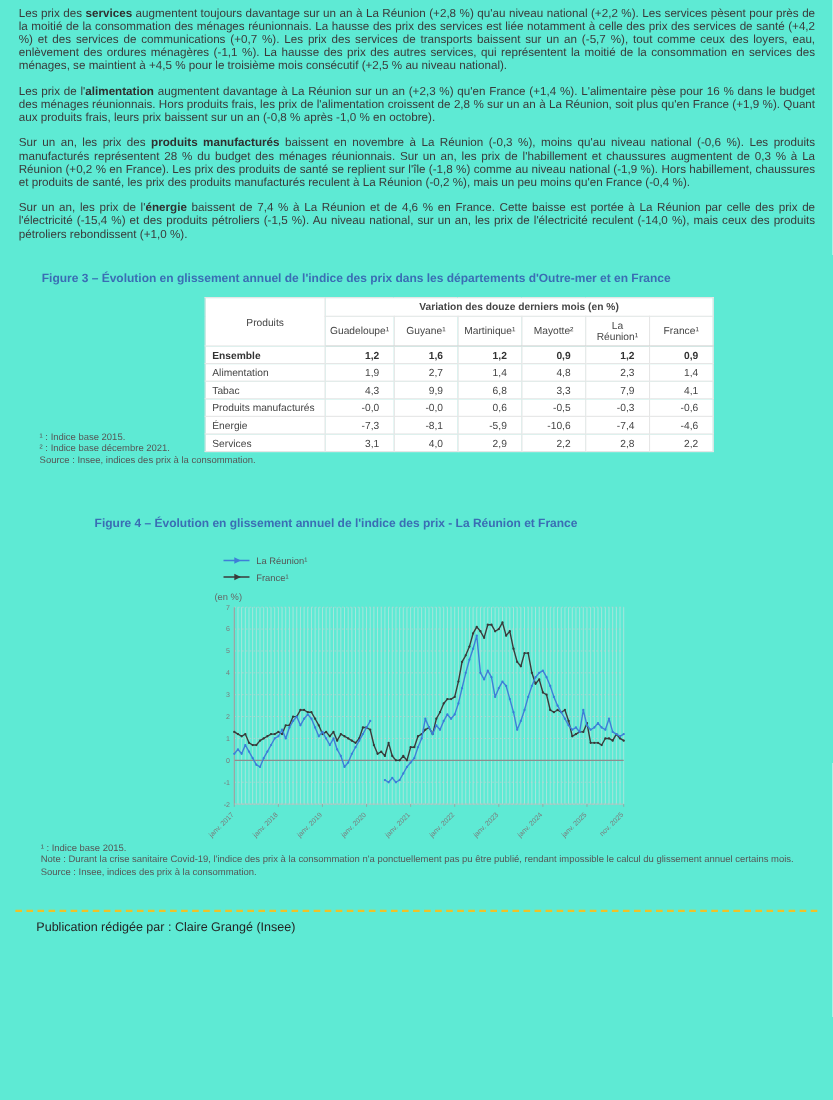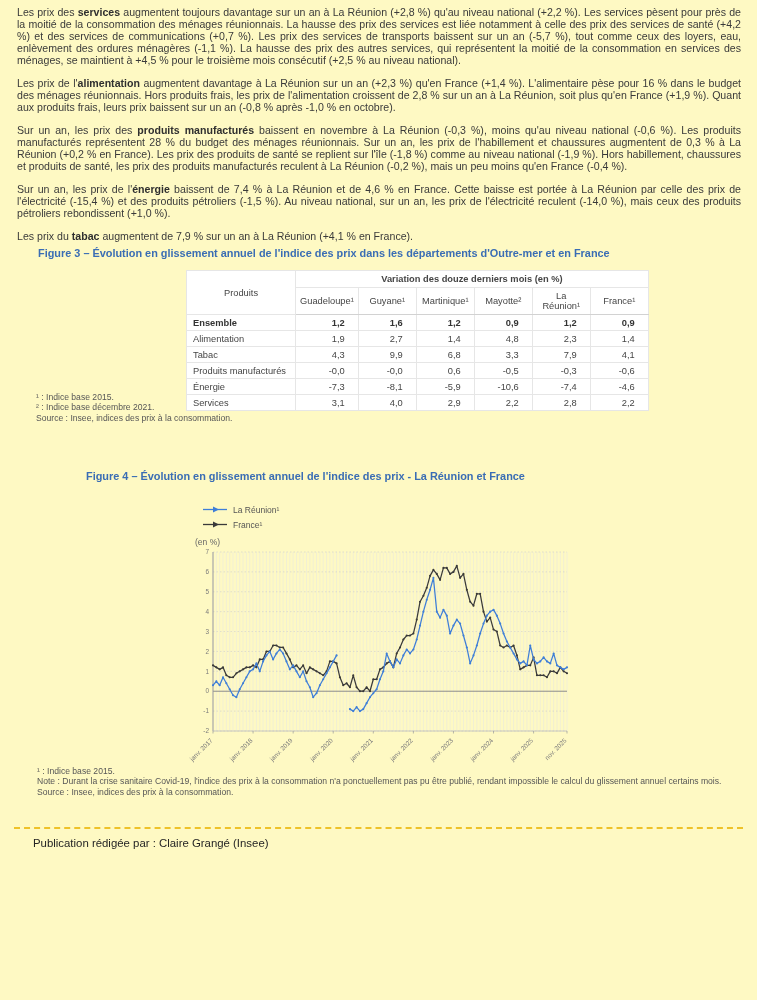--- a/index.html
+++ b/index.html
@@ -1,16 +1,16 @@
 <!DOCTYPE html>
 <html lang="fr"><head>
 <meta charset="utf-8">
 <style>
   html,body{margin:0;padding:0;background:#fff;}
-  #page{position:relative;width:757px;height:1000px;background:#fef9c3;
+  #page{position:relative;width:757px;height:1000px;background:#5eead4;
         font-family:"Liberation Sans",sans-serif;color:#3c3c3c;overflow:hidden;}
 
   
   .intro{position:absolute;left:17px;top:6px;width:724px;font-size:10.6px;
          line-height:12px;text-align:justify;color:#3a3a3a;}
   .intro p{margin:0 0 11px 0;}
   .intro b{font-weight:bold;color:#2f2f2f;}
 
   
   .fig-title{position:absolute;color:#3a6db4;font-weight:bold;font-size:10.9px;}
@@ -49,21 +49,20 @@
 </head>
 <body>
 
 <div id="page">
 
   <div class="intro">
       <p><span>Les prix des </span><b>services</b><span> augmentent toujours davantage sur un an à La Réunion (+2,8 %) qu'au niveau national (+2,2 %). Les services pèsent pour près de la moitié de la consommation des ménages réunionnais. La hausse des prix des services est liée notamment à celle des prix des services de santé (+4,2 %) et des services de communications (+0,7 %). Les prix des services de transports baissent sur un an (-5,7 %), tout comme ceux des loyers, eau, enlèvement des ordures ménagères (-1,1 %). La hausse des prix des autres services, qui représentent la moitié de la consommation en services des ménages, se maintient à +4,5 % pour le troisième mois consécutif (+2,5 % au niveau national).</span></p>
       <p><span>Les prix de l'</span><b>alimentation</b><span> augmentent davantage à La Réunion sur un an (+2,3 %) qu'en France (+1,4 %). L'alimentaire pèse pour 16 % dans le budget des ménages réunionnais. Hors produits frais, les prix de l'alimentation croissent de 2,8 % sur un an à La Réunion, soit plus qu'en France (+1,9 %). Quant aux produits frais, leurs prix baissent sur un an (-0,8 % après -1,0 % en octobre).</span></p>
       <p><span>Sur un an, les prix des </span><b>produits manufacturés</b><span> baissent en novembre à La Réunion (-0,3 %), moins qu'au niveau national (-0,6 %). Les produits manufacturés représentent 28 % du budget des ménages réunionnais. Sur un an, les prix de l'habillement et chaussures augmentent de 0,3 % à La Réunion (+0,2 % en France). Les prix des produits de santé se replient sur l'île (-1,8 %) comme au niveau national (-1,9 %). Hors habillement, chaussures et produits de santé, les prix des produits manufacturés reculent à La Réunion (-0,2 %), mais un peu moins qu'en France (-0,4 %).</span></p>
       <p><span>Sur un an, les prix de l'</span><b>énergie</b><span> baissent de 7,4 % à La Réunion et de 4,6 % en France. Cette baisse est portée à La Réunion par celle des prix de l'électricité (-15,4 %) et des produits pétroliers (-1,5 %). Au niveau national, sur un an, les prix de l'électricité reculent (-14,0 %), mais ceux des produits pétroliers rebondissent (+1,0 %).</span></p>
-      <p><span>Les prix du </span><b>tabac</b><span> augmentent de 7,9 % sur un an à La Réunion (+4,1 % en France).</span></p>
     </div>
 
   <div class="fig-title" id="fig3-title">Figure 3 – Évolution en glissement annuel de l'indice des prix dans les départements d'Outre-mer et en France</div>
 
   <table class="fig3-table">
     <thead>
       <tr>
         <th class="corner" rowspan="2">Produits</th>
         <th class="group" colspan="6">Variation des douze derniers mois (en %)</th>
       </tr>

